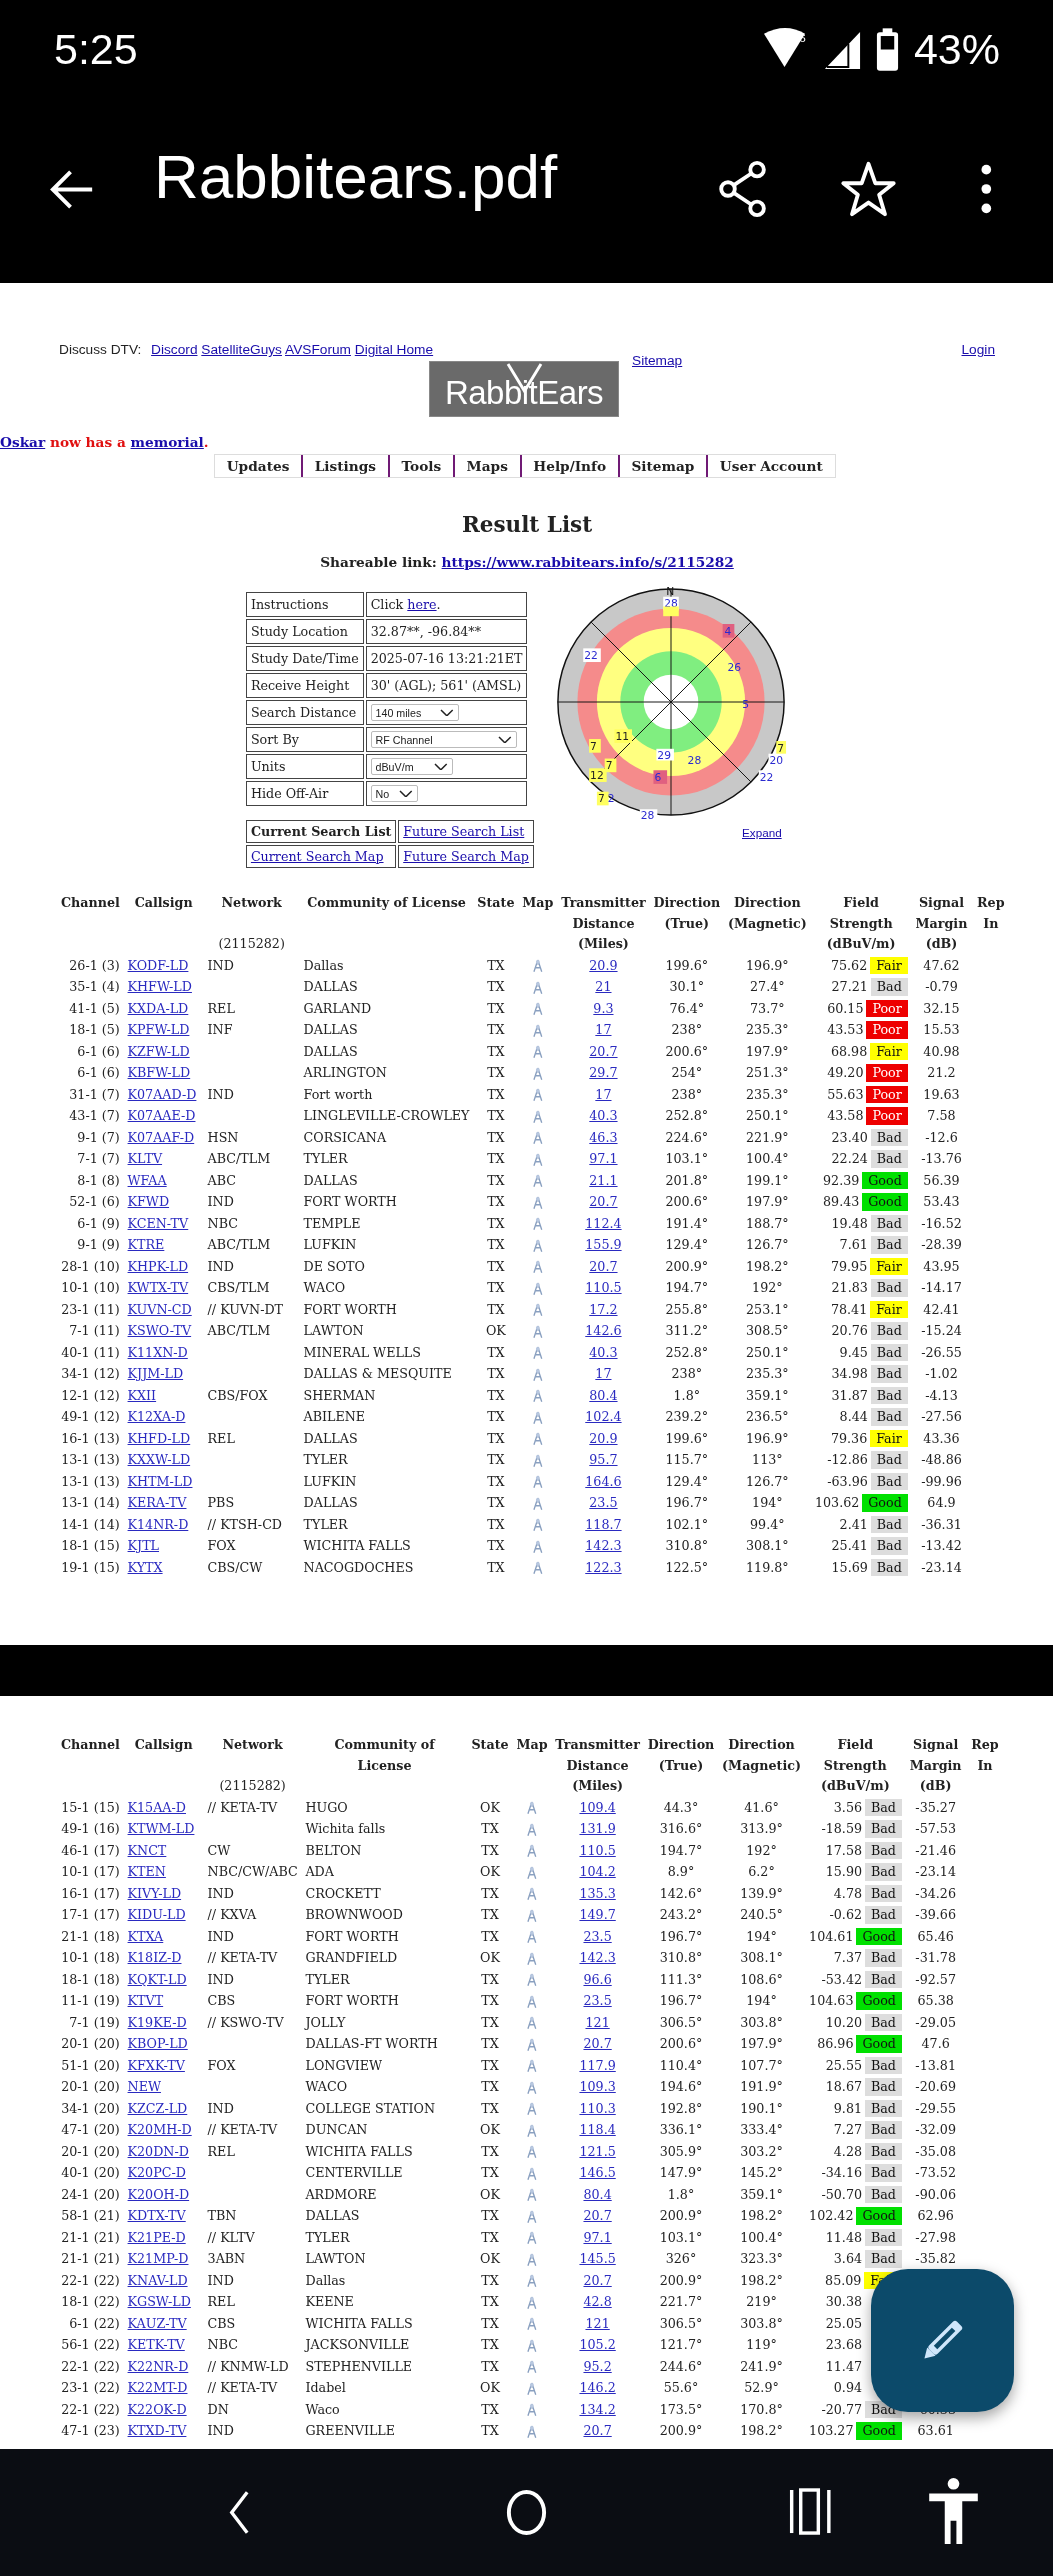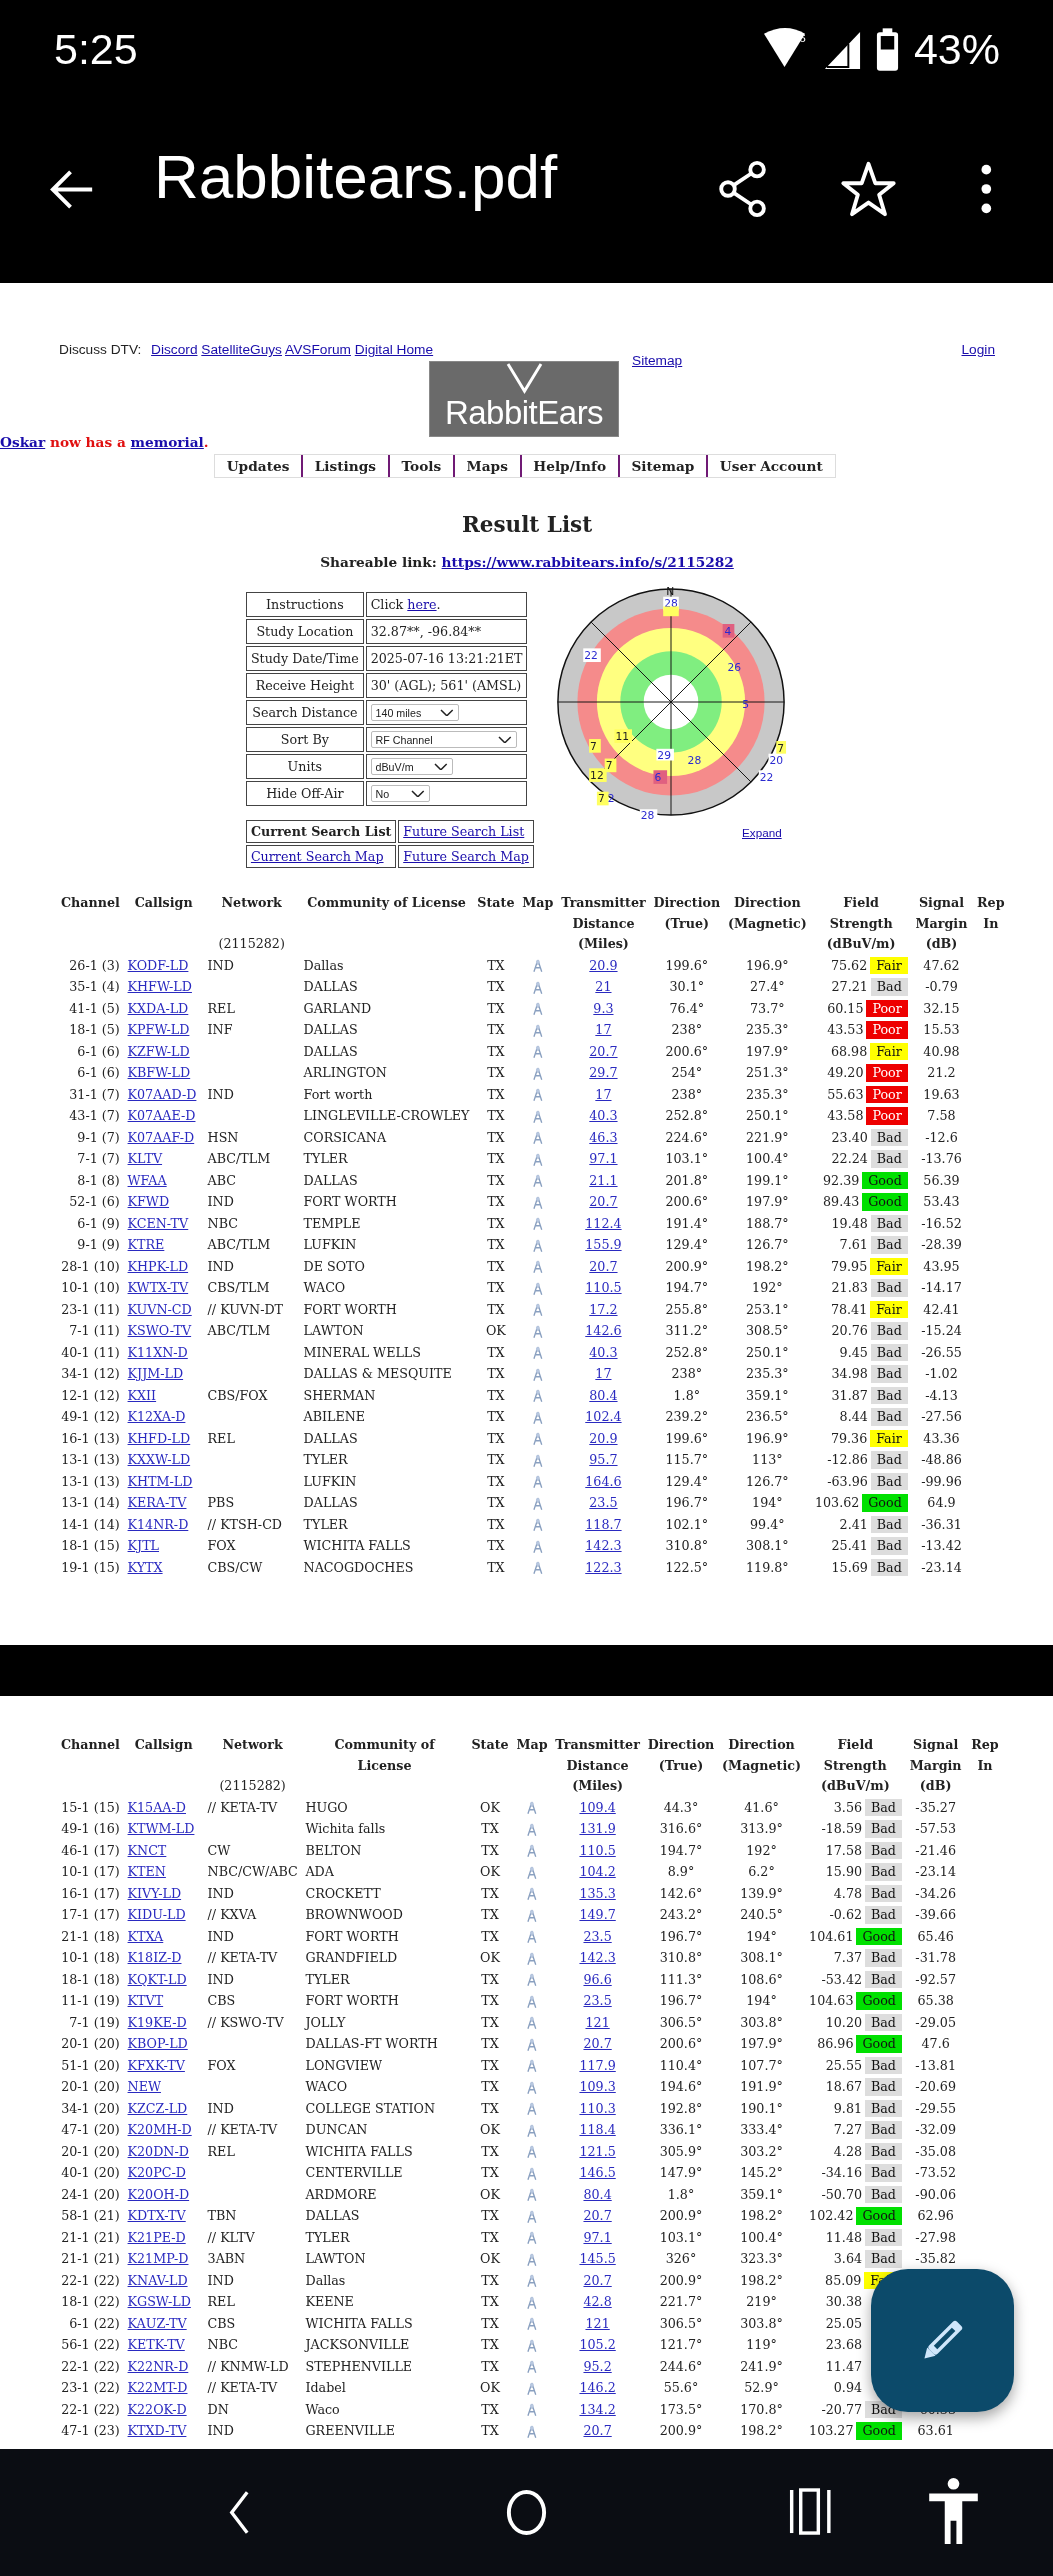--- a/index.html
+++ b/index.html
@@ -24,35 +24,35 @@
   .page2 { top: 1696px; height: 753px; }
   .gap { position: absolute; left: 0; top: 1645px; width: 1054px; height: 51px; background: #000; }
 
   a, .lnk { color: #1a0dab; text-decoration: underline; }
   .lnk { color: #2a2ac0; }
 
   .topline { position: absolute; left: 59px; top: 59px; font-family: "Liberation Sans", sans-serif; font-size: 13.7px; color: #222; }
   .topline span { margin-right: 5.9px; }
   .login { position: absolute; right: 59px; top: 59px; font-family: "Liberation Sans", sans-serif; font-size: 13.7px; }
   .sitemap-top { position: absolute; left: 632px; top: 70px; font-family: "Liberation Sans", sans-serif; font-size: 13.7px; }
-  .logo { position: absolute; left: 429px; top: 78px; width: 190px; height: 76px; background: #6a6a6a; border: 1px solid #888; color: #fff; }
+  .logo { position: absolute; left: 429px; top: 78px; width: 190px; height: 56px; background: #6a6a6a; border: 1px solid #888; color: #fff; }
   .logo .v { position: absolute; left: 74px; top: 0; }
   .logo .txt { position: absolute; left: 0; right: 0; bottom: 3.9px; text-align: center; font-family: "Liberation Sans", sans-serif; font-size: 33px; letter-spacing: -0.5px; }
   .memorial { position: absolute; left: 0; right: 0; top: 151px; text-align: left; font-size: 13.7px; font-weight: bold; color: #e01010; }
   .memorial a { color: #1a0dab; }
   .nav { position: absolute; left: 214px; top: 171px; display: flex; border: 1px solid #ddd; }
   .nav div { padding: 2.9px 11.7px; font-size: 13.7px; font-weight: bold; border-right: 2px solid #701a75; white-space: nowrap; }
   .nav div:last-child { border-right: none; }
 
   .result-title { position: absolute; left: 0; right: 0; top: 229px; text-align: center; font-size: 21.5px; font-weight: bold; }
   .shareable { position: absolute; left: 0; right: 0; top: 271px; text-align: center; font-size: 13.7px; font-weight: bold; }
 
   .params { position: absolute; left: 244px; top: 307px; border-collapse: separate; border-spacing: 2px; font-size: 12.7px; }
   .params td { border: 1px solid #444; padding: 2px 3.9px; height: 25px; white-space: nowrap; }
-  .params td.k { text-align: center; width: 117px; }
+  .params td.k { text-align: left; width: 117px; }
   .params td.v { width: 156px; }
   .sel { display: inline-flex; align-items: center; justify-content: space-between; border: 1px solid #bbb; border-radius: 2px; padding: 0 3.9px; font-family: "Liberation Sans", sans-serif; font-size: 10.7px; height: 17.6px; background: #fff; }
   .sel .chev { margin-left: 7.8px; }
   .searchlinks { position: absolute; left: 244px; top: 535px; border-collapse: separate; border-spacing: 2px; font-size: 12.7px; }
   .searchlinks td { border: 1px solid #444; padding: 2.9px 3.9px; white-space: nowrap; }
 
   .polar { position: absolute; left: 554px; top: 302px; width: 234px; height: 234px; }
   .expand { position: absolute; left: 742px; top: 543px; font-family: "Liberation Sans", sans-serif; font-size: 11.7px; }
 
   table.results { position: absolute; left: 57px; border-collapse: collapse; font-size: 12.7px; font-family: "DejaVu Serif", serif; }
@@ -216,21 +216,21 @@
           <td class="k">Units</td>
           <td class="v"><span class="sel" style="width:82px">
               <span>dBuV/m</span>
               <svg class="chev" width="13.7" height="7.8" viewBox="0 0 14 8">
                 <path d="M1 1 L7 7 L13 1" stroke="#222" stroke-width="1.5" fill="none"></path>
               </svg>
             </span></td>
         </tr>
     <tr>
           <td class="k">Hide Off-Air</td>
-          <td class="v"><span class="sel" style="width:59px">
+          <td class="v"><span class="sel" style="width:47px">
               <span>No</span>
               <svg class="chev" width="13.7" height="7.8" viewBox="0 0 14 8">
                 <path d="M1 1 L7 7 L13 1" stroke="#222" stroke-width="1.5" fill="none"></path>
               </svg>
             </span></td>
         </tr>
   </tbody>
     </table>
   <table class="searchlinks">
     <tbody>

